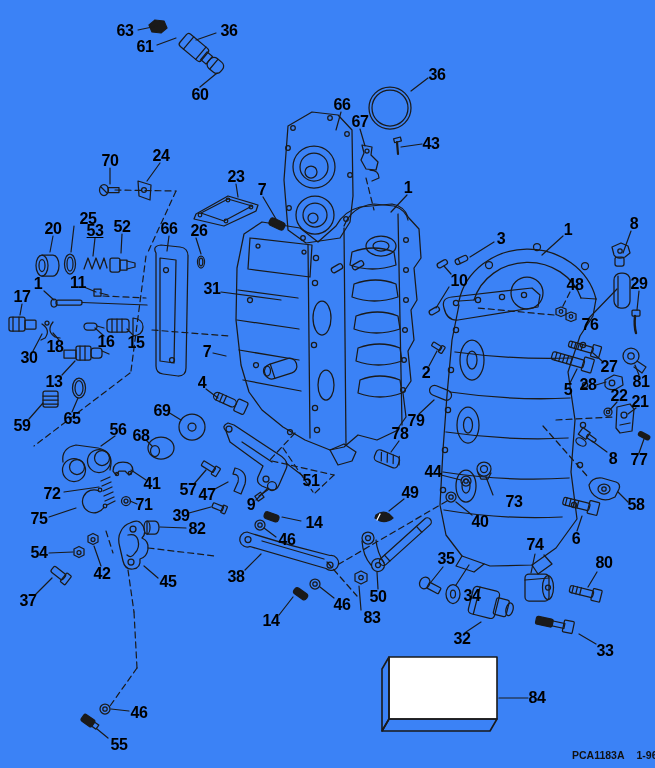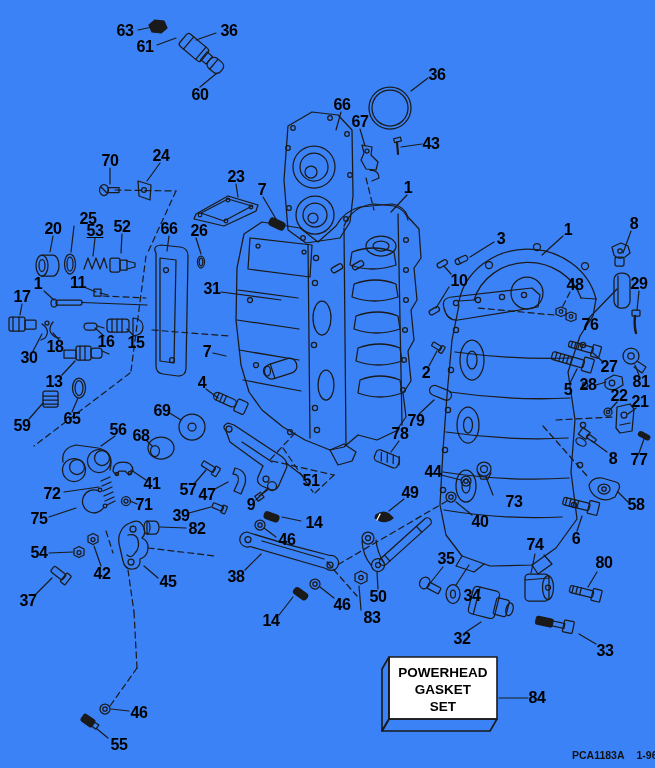--- a/index.html
+++ b/index.html
@@ -701,24 +701,19 @@
       <div class="part-label" style="left: 342px; top: 605px;">46</div>
       <div class="part-label" style="left: 364px; top: 618px; margin-left: 8px;">83</div>
       <div class="part-label" style="left: 271px; top: 621px;">14</div>
       <div class="part-label" style="left: 462px; top: 639px;">32</div>
       <div class="part-label" style="left: 605px; top: 651px;">33</div>
       <div class="part-label" style="left: 537px; top: 698px;">84</div>
       <div class="part-label" style="left: 139px; top: 713px;">46</div>
       <div class="part-label" style="left: 119px; top: 745px;">55</div>
     </div>
 
-<div class="gasket-text">
-  <div>POWERHEAD</div>
-  <div>GASKET</div>
-  <div>SET</div>
-</div>
 
 <div class="footer">
   <span>PCA1183A</span>
   <span>1-96</span>
 </div>
 
 </div>
 
 </body></html>

